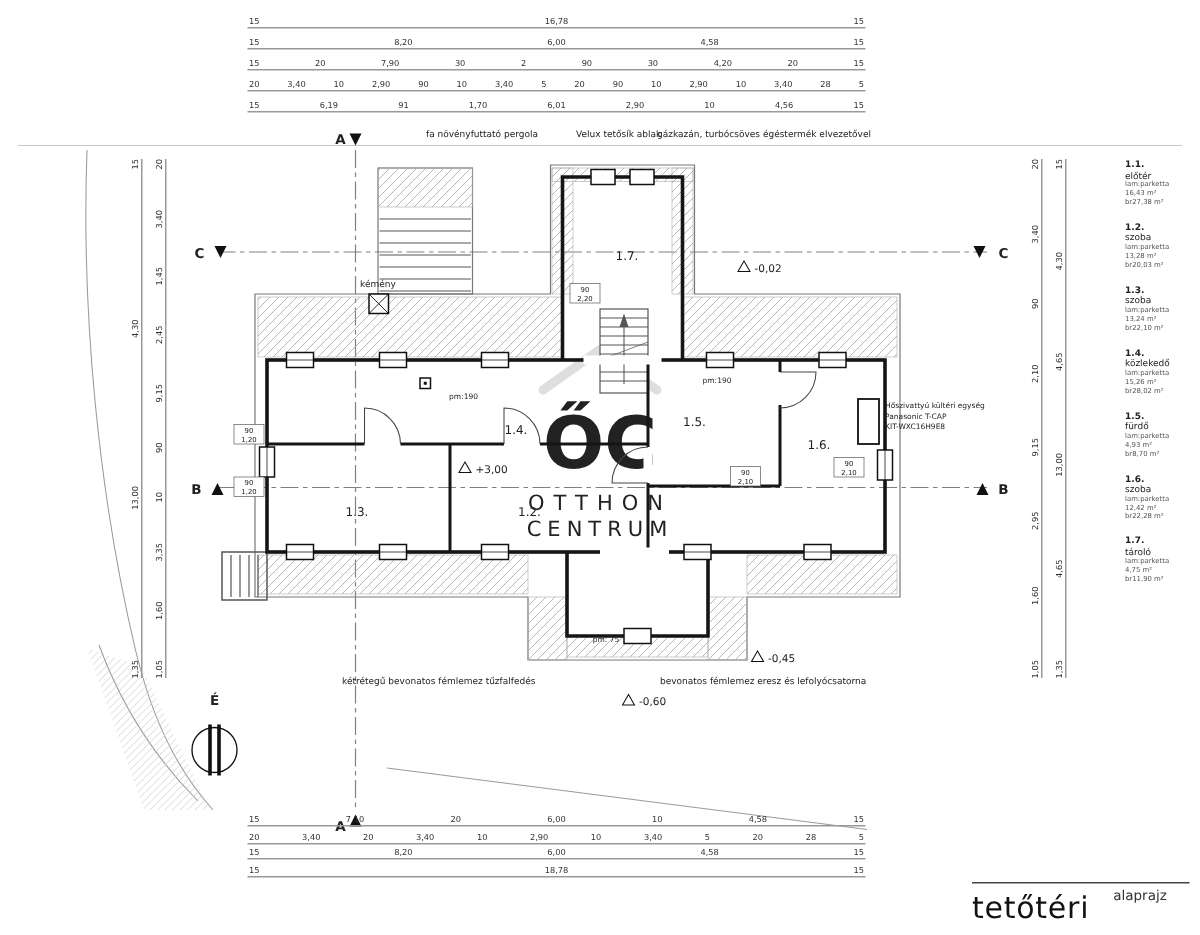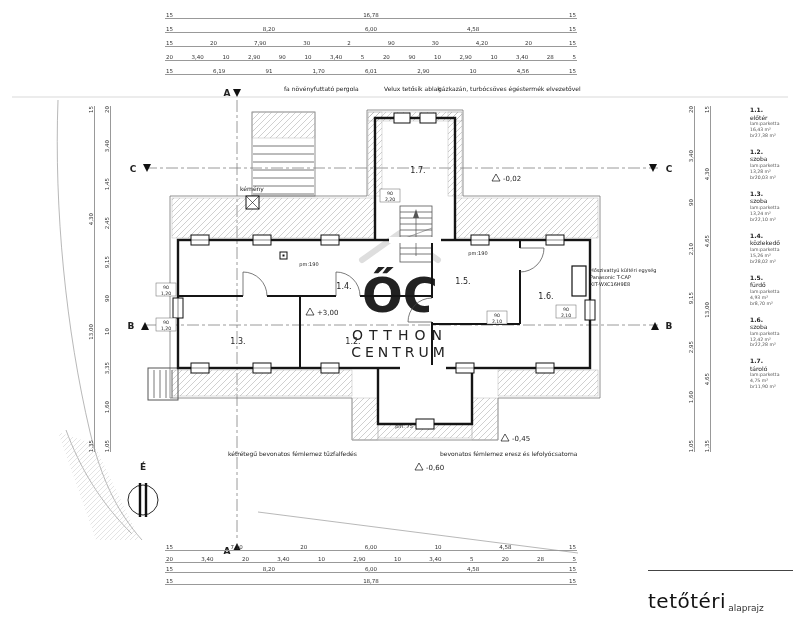--- a/index.html
+++ b/index.html
@@ -23,25 +23,25 @@
   .dimv{writing-mode:vertical-rl;transform:rotate(180deg);white-space:nowrap;}
 
   
   .legend{position:absolute;left:750px;top:106px;width:48px;color:#222;}
   .legend-item{margin-bottom:9px;}
   .li-num{font-size:6px;font-weight:bold;line-height:1.25;}
   .li-name{font-size:6px;line-height:1.25;}
   .li-det{font-size:4.6px;color:#555;line-height:1.3;}
 
   
-  .titleblock{position:absolute;left:648px;top:570px;width:145px;
-              border-top:0.9px solid #444;padding-top:18px;
-              display:flex;align-items:flex-end;}
+  .titleblock{position:absolute;left:648px;top:588px;width:145px;
+              border-top:0.9px solid #444;padding-top:4px;
+              display:flex;align-items:flex-start;}
   .title-main{font-size:20px;color:#111;letter-spacing:0.5px;}
-  .title-sub{font-size:9px;color:#333;margin-left:2px;}
+  .title-sub{font-size:9px;color:#333;margin-left:16px;}
 </style>
 </head>
 <body>
 
 <div class="sheet">
 
   <svg class="plan" viewBox="0 0 800 623">
     <defs>
       <pattern id="hatch" width="6" height="6" patternUnits="userSpaceOnUse">
         <path d="M0,6 L6,0" stroke="#b0b0b0" stroke-width="0.6"></path>

